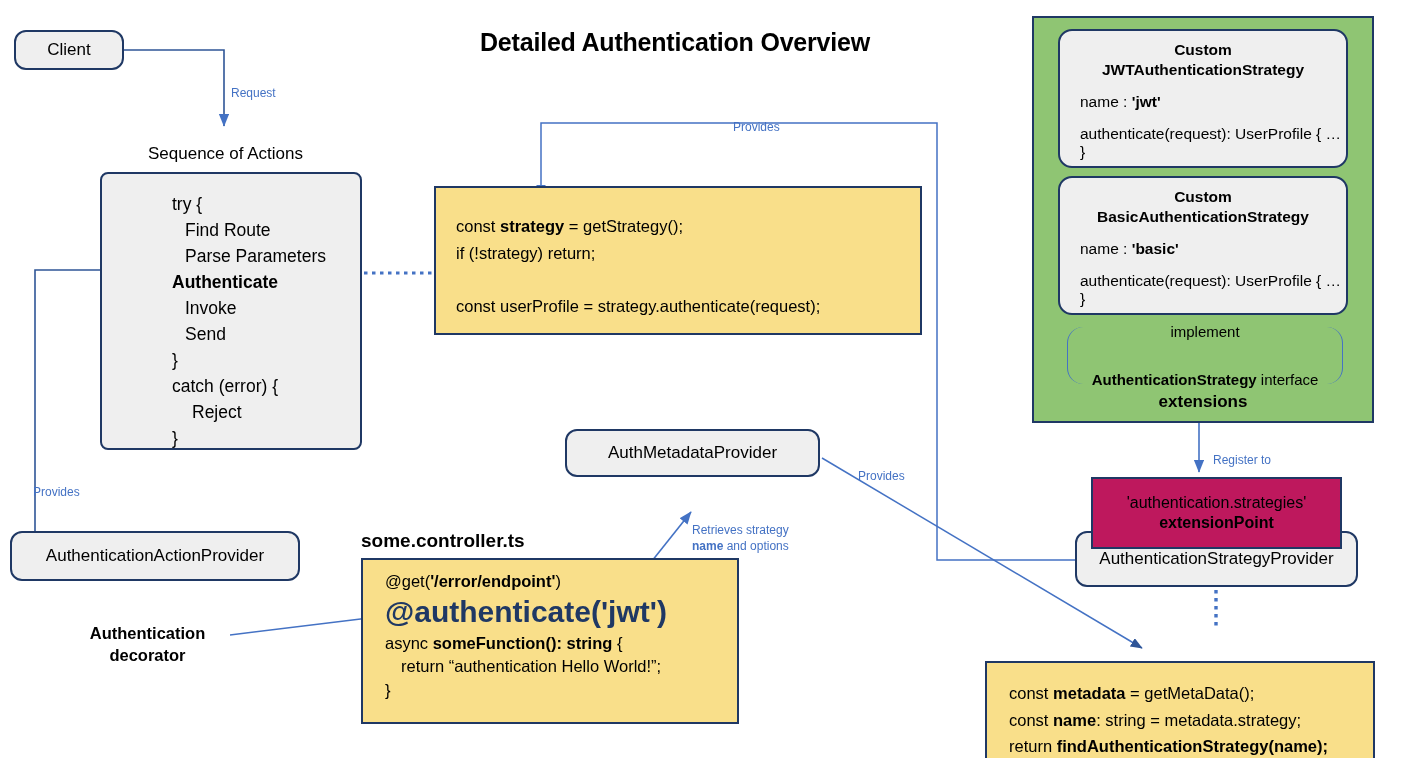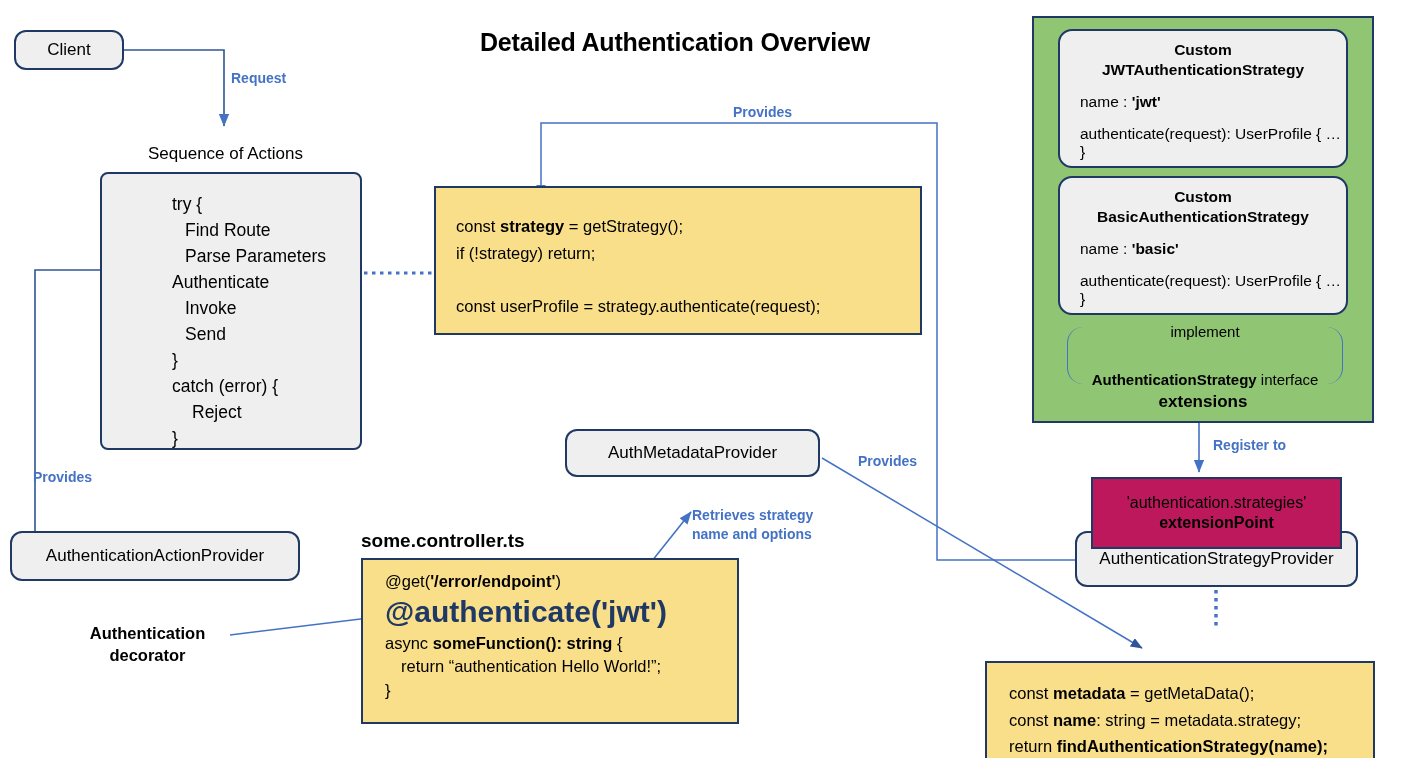--- a/index.html
+++ b/index.html
@@ -57,21 +57,21 @@
   #sequence-actions {
     left: 100px; top: 172px; width: 262px; height: 278px;
   }
   .seq-list {
     list-style: none; margin: 0; padding: 18px 0 0 0;
     font-size: 17.5px; line-height: 1.485; color: #000;
   }
   .seq-list li { padding-left: 70px; white-space: pre; }
   .seq-list li.ind1 { padding-left: 83px; }
   .seq-list li.ind2 { padding-left: 90px; }
-  .seq-list li.bold { font-weight: normal; }
+  .seq-list li.bold { font-weight: bold; }
 
   
   #extensions-panel {
     left: 1032px; top: 16px; width: 342px; height: 407px;
     background: #8fc573;
     border: 2.5px solid #1f3864;
   }
   .strategy-card {
     background: #efefef;
     border: 2.5px solid #1f3864;
@@ -109,22 +109,23 @@
     align-items: center; justify-content: center;
     font-size: 16px; line-height: 1.25; text-align: center;
   }
   #strategy-provider {
     left: 1075px; top: 531px; width: 283px; height: 56px;
     font-size: 17px;
   }
 
   
   .edge-label {
-    color: #4472c4; font-size: 14px; font-weight: bold;
+    color: #4472c4; font-size: 12px; font-weight: normal;
     white-space: nowrap;
+    margin-top: 16px;
   }
   .annot-bold {
     color: #000; font-weight: bold; font-size: 16.5px;
     text-align: center; line-height: 1.35;
   }
   svg.wires { position: absolute; left: 0; top: 0; width: 1412px; height: 758px; pointer-events: none; }
 </style>
 </head>
 <body>
 

